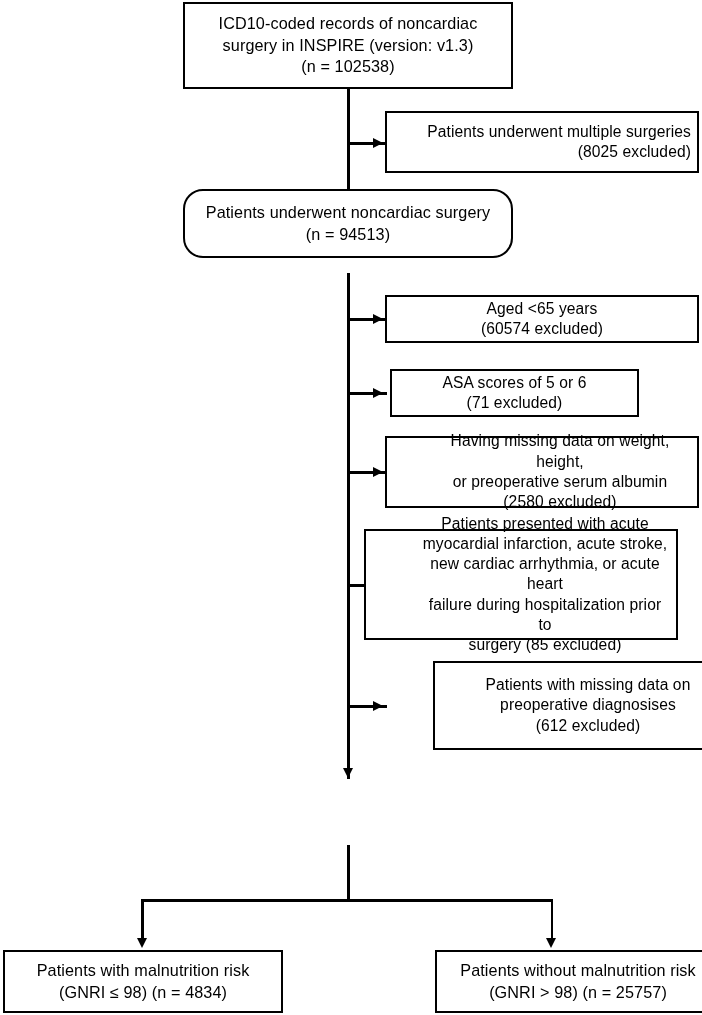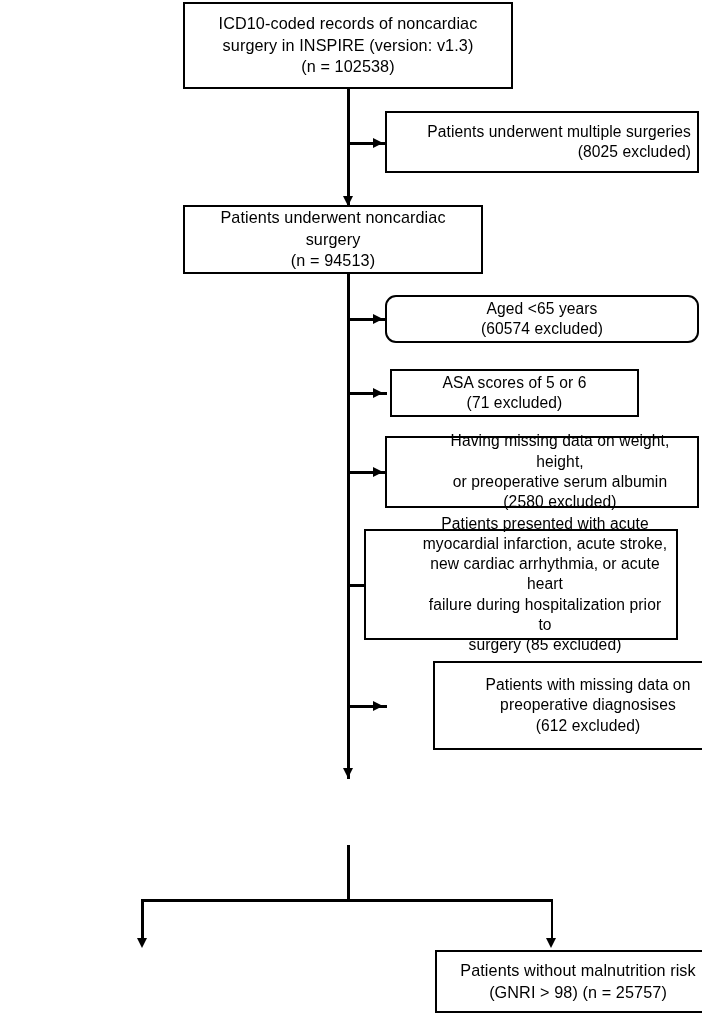--- a/index.html
+++ b/index.html
@@ -107,32 +107,32 @@
   <div class="arrow-down" style="left:136.5px; top:938px;"></div>
   <div class="vline" style="left:550.5px; top:899px; height:44px;"></div>
   <div class="arrow-down" style="left:546px; top:938px;"></div>
 
   <div class="box" style="left:183px; top:2px; width:330px; height:87px;">
     <span class="txt">ICD10-coded records of noncardiac
 surgery in INSPIRE (version: v1.3)
 (n = 102538)</span>
   </div>
 
-  <div class="box" style="left:183px; top:205px; width:300px; height:69px;">
+  <div class="box" style="left:183px; top:189px; width:330px; height:69px;border-radius:20px;">
     <span class="txt">Patients underwent noncardiac surgery
 (n = 94513)</span>
   </div>
 
 
   <div class="box small" style="left:385px; top:111px; width:314px; height:62px;text-align:right;">
     <span class="txt">Patients  underwent multiple surgeries
 (8025  excluded)</span>
   </div>
 
-  <div class="box small" style="left:385px; top:295px; width:314px; height:48px;border-radius:11px;">
+  <div class="box small" style="left:385px; top:295px; width:314px; height:48px;">
     <span class="txt">Aged &lt;65 years
 (60574  excluded)</span>
   </div>
 
   <div class="box small" style="left:390px; top:369px; width:249px; height:48px;">
     <span class="txt">ASA scores of 5 or 6
 (71 excluded)</span>
   </div>
 
   <div class="box small" style="left:385px; top:436px; width:314px; height:72px;padding-left:36px;">
@@ -148,19 +148,23 @@
 failure during hospitalization prior to
 surgery (85 excluded)</span>
   </div>
 
   <div class="box small" style="left:385px; top:661px; width:310px; height:89px;margin-left:48px;">
     <span class="txt">Patients with missing data on
 preoperative diagnosises
 (612 excluded)</span>
   </div>
 
+  <div class="box" style="left:3px; top:950px; width:280px; height:63px;">
+    <span class="txt">Patients with malnutrition risk
+(GNRI ≤ 98) (n = 4834)</span>
+  </div>
 
   <div class="box" style="left:435px; top:950px; width:286px; height:63px;">
     <span class="txt">Patients without malnutrition risk
 (GNRI &gt; 98) (n = 25757)</span>
   </div>
 
 </div>
 
 </body></html>

